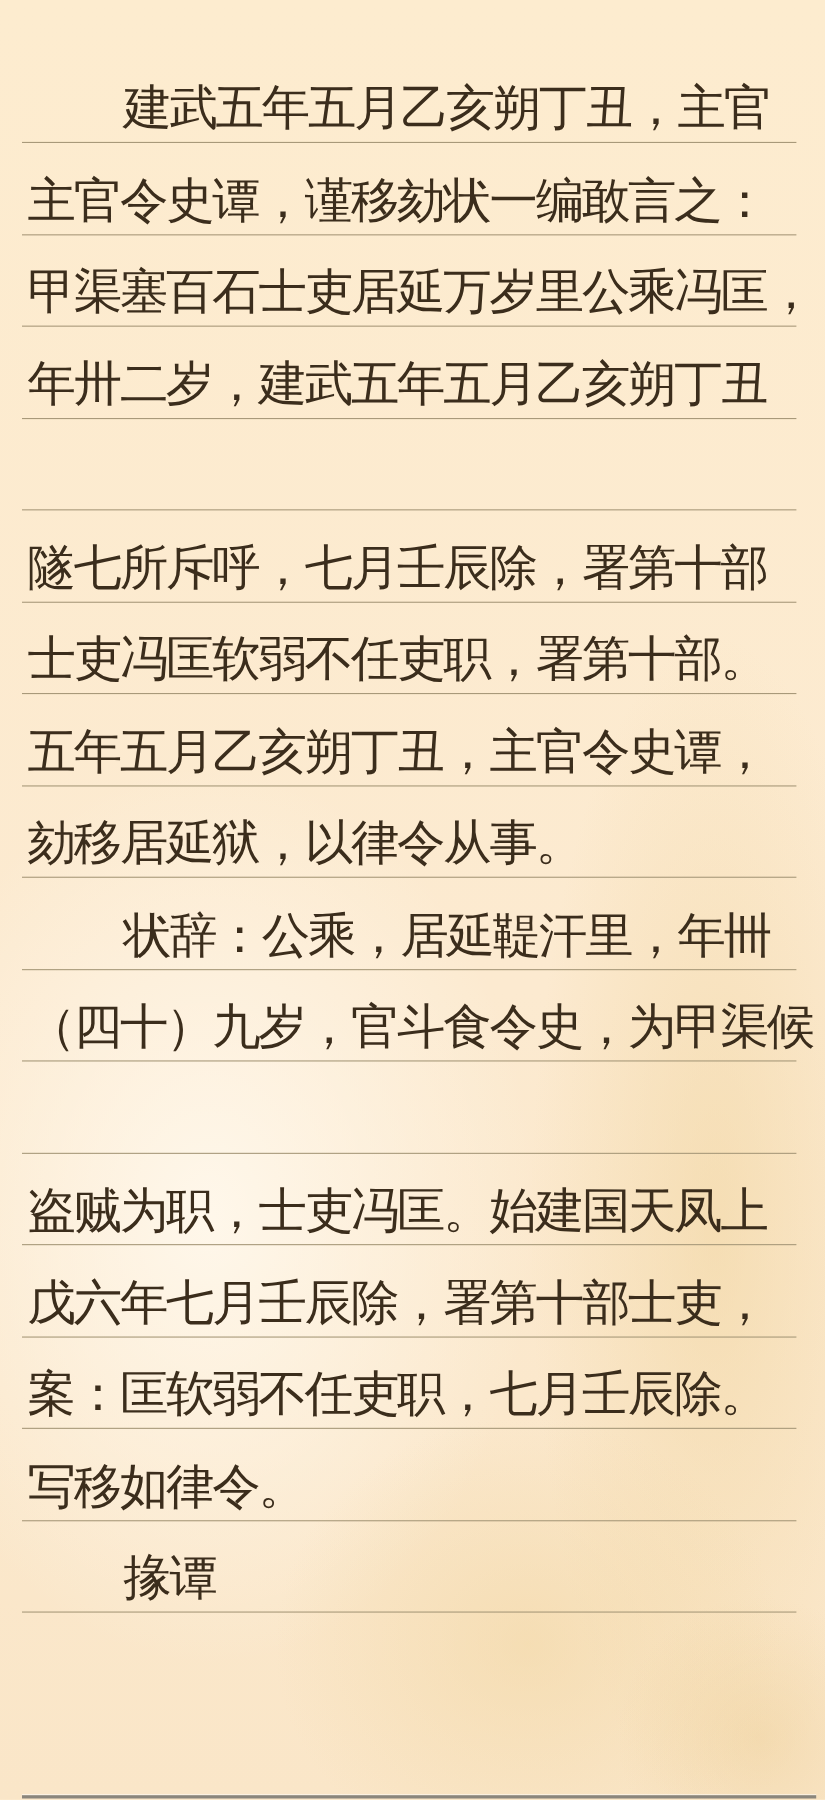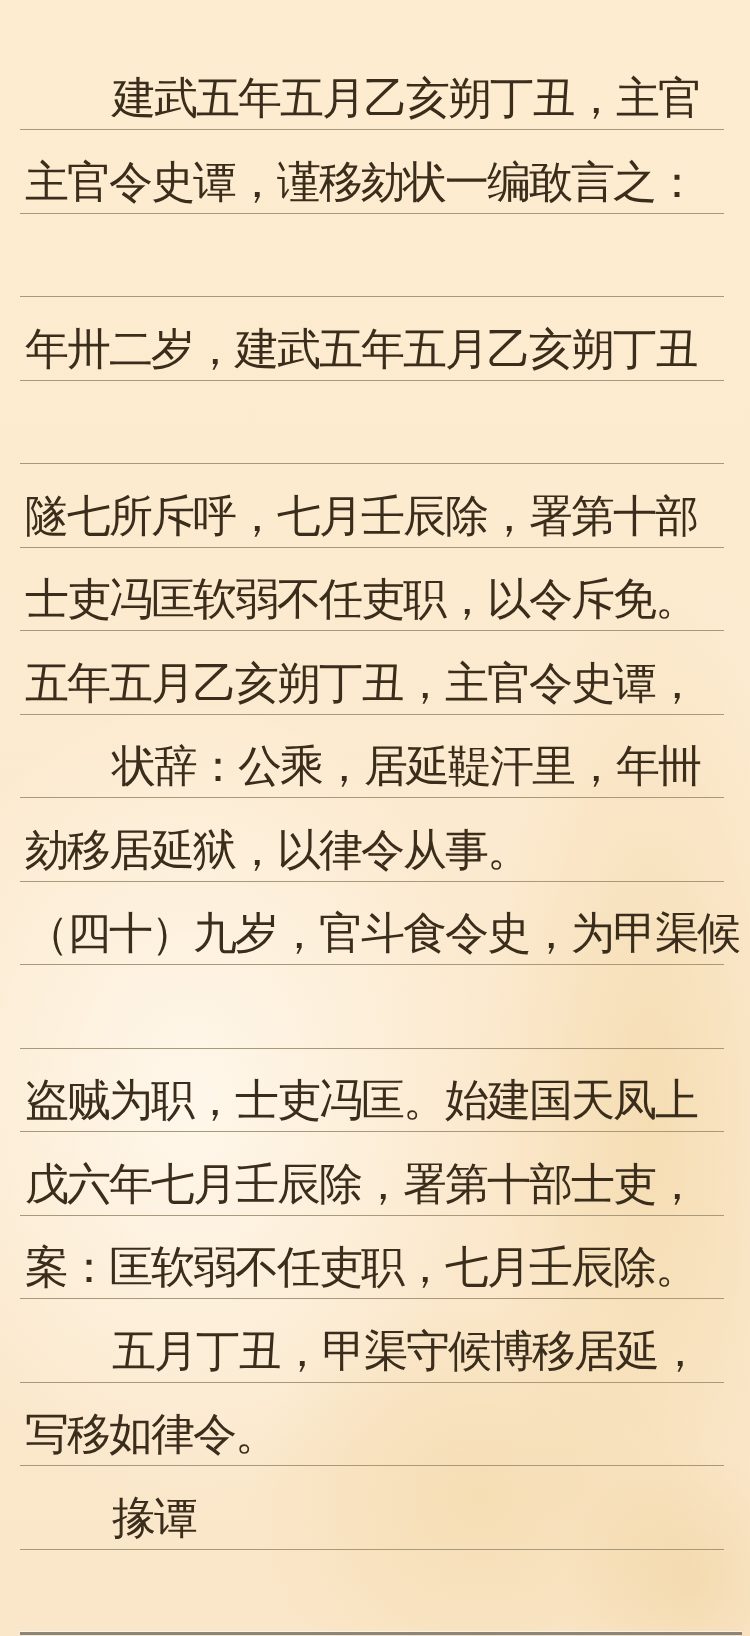--- a/index.html
+++ b/index.html
@@ -104,54 +104,55 @@
       <p class="line indent">建武五年五月乙亥朔丁丑，主官</p>
       <div class="rule"></div>
     </div>
 
     <div class="row">
       <p class="line">主官令史谭，谨移劾状一编敢言之：</p>
       <div class="rule"></div>
     </div>
 
     <div class="row">
+      <p class="line">甲渠塞百石士吏居延万岁里公乘冯匡，</p>
       <div class="rule"></div>
     </div>
 
     <div class="row">
       <p class="line">年卅二岁，建武五年五月乙亥朔丁丑</p>
       <div class="rule"></div>
     </div>
 
     <div class="row">
       <div class="rule"></div>
     </div>
 
     <div class="row">
       <p class="line">隧七所斥呼，七月壬辰除，署第十部</p>
       <div class="rule"></div>
     </div>
 
     <div class="row">
-      <p class="line">士吏冯匡软弱不任吏职，以令斥免。</p>
+      <p class="line">士吏冯匡软弱不任吏职，署第十部。</p>
       <div class="rule"></div>
     </div>
 
     <div class="row">
       <p class="line">五年五月乙亥朔丁丑，主官令史谭，</p>
       <div class="rule"></div>
     </div>
 
     <div class="row">
-      <p class="line indent">状辞：公乘，居延鞮汗里，年卌</p>
+      <p class="line">劾移居延狱，以律令从事。</p>
       <div class="rule"></div>
     </div>
 
     <div class="row">
-      <p class="line">劾移居延狱，以律令从事。</p>
+      <p class="line indent">状辞：公乘，居延鞮汗里，年卌</p>
       <div class="rule"></div>
     </div>
 
     <div class="row">
       <p class="line">（四十）九岁，官斗食令史，为甲渠候</p>
       <div class="rule"></div>
     </div>
 
     <div class="row">
       <div class="rule"></div>
@@ -165,24 +166,20 @@
     <div class="row">
       <p class="line">戊六年七月壬辰除，署第十部士吏，</p>
       <div class="rule"></div>
     </div>
 
     <div class="row">
       <p class="line">案：匡软弱不任吏职，七月壬辰除。</p>
       <div class="rule"></div>
     </div>
 
-    <div class="row">
-      <p class="line indent">五月丁丑，甲渠守候博移居延，</p>
-      <div class="rule"></div>
-    </div>
 
     <div class="row">
       <p class="line">写移如律令。</p>
       <div class="rule"></div>
     </div>
 
     <div class="row">
       <p class="line indent">掾谭</p>
       <div class="rule"></div>
     </div>

